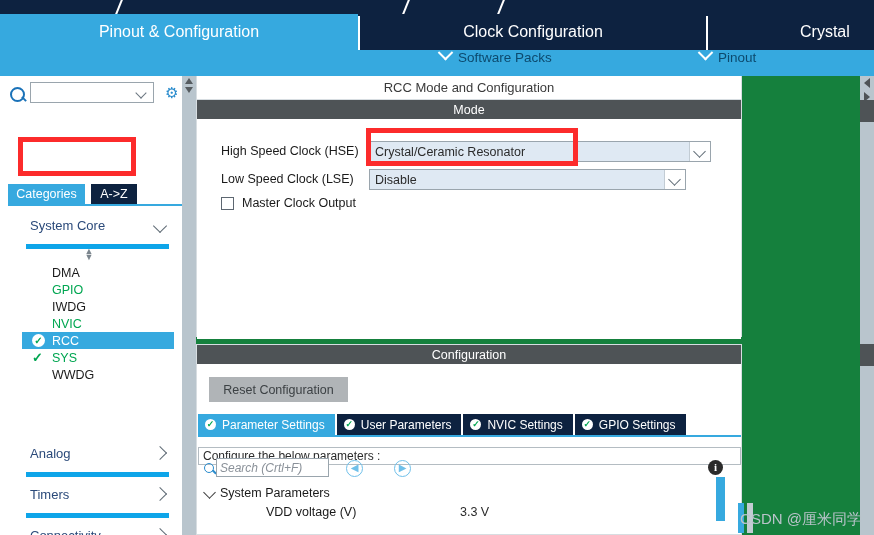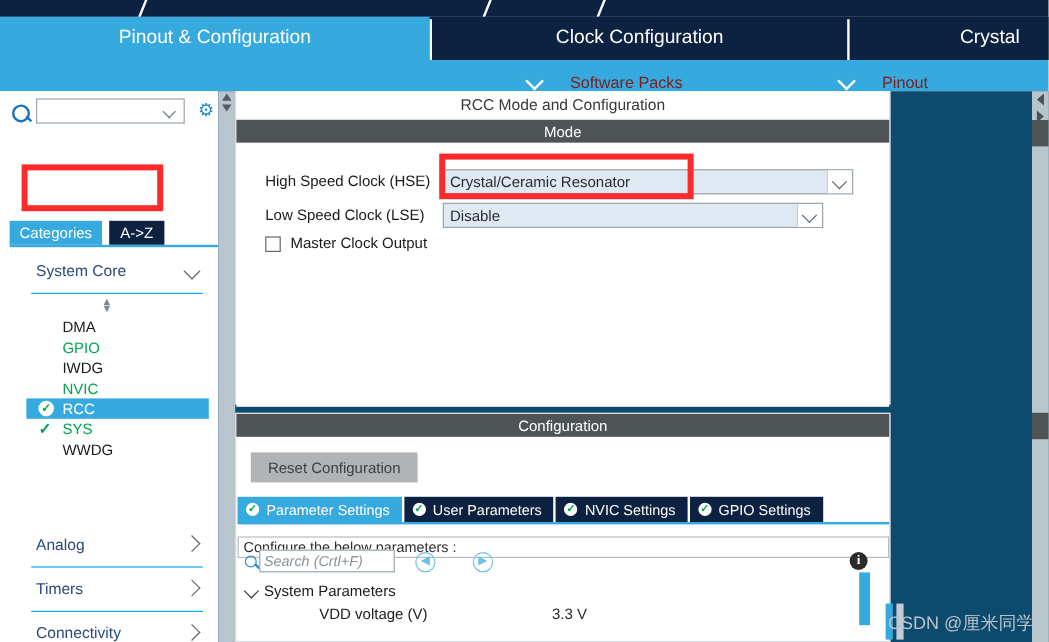--- a/index.html
+++ b/index.html
@@ -65,24 +65,24 @@
   
   .subbar {
     position: absolute;
     left: 0; top: 50px;
     width: 874px; height: 26px;
     background: #36a9df;
   }
   .subitem {
     position: absolute;
     top: 0; height: 26px;
-    display: flex; align-items: flex-end;
-    color: #7f1d1d;
+    display: flex; align-items: flex-start;
+    color: #0c4a6e;
     font-size: 13.5px;
-    gap: 24px;
+    gap: 7px;
   }
   .sub-packs  { left: 440px; }
   .sub-pinout { left: 700px; }
   .chev-d {
     display: inline-block;
     width: 9px; height: 9px;
     border-right: 2px solid #ffffff;
     border-bottom: 2px solid #ffffff;
     transform: rotate(45deg) translate(-2px, -2px);
   }
@@ -164,21 +164,21 @@
   }
 
   .accordion {
     position: absolute;
     left: 0; top: 132px;
     width: 181px;
   }
   .acc-head {
     position: relative;
     height: 36px;
-    border-bottom: 1px solid #0ea5e9;
+    border-bottom: 5px solid #0ea5e9;
     margin: 0 12px 0 26px;
   }
   .acc-head .acc-label {
     position: absolute;
     left: 4px; top: 10px;
     font-size: 13px;
     color: #2b4a7a;
   }
   .acc-head .acc-arrow-d {
     position: absolute;
@@ -251,21 +251,21 @@
     font-weight: bold;
   }
 
   .acc-lower { position: absolute; left: 0; top: 360px; width: 181px; }
 
   
   .main {
     position: absolute;
     left: 182px; top: 76px;
     width: 692px; height: 459px;
-    background: #0c4a6e;
+    background: #15803d;
   }
   .vgutter {
     position: absolute;
     left: 0; top: 0;
     width: 14px; height: 459px;
     background: #b9c5cd;
   }
   .vgutter .caret {
     position: absolute;
     left: 3px;

